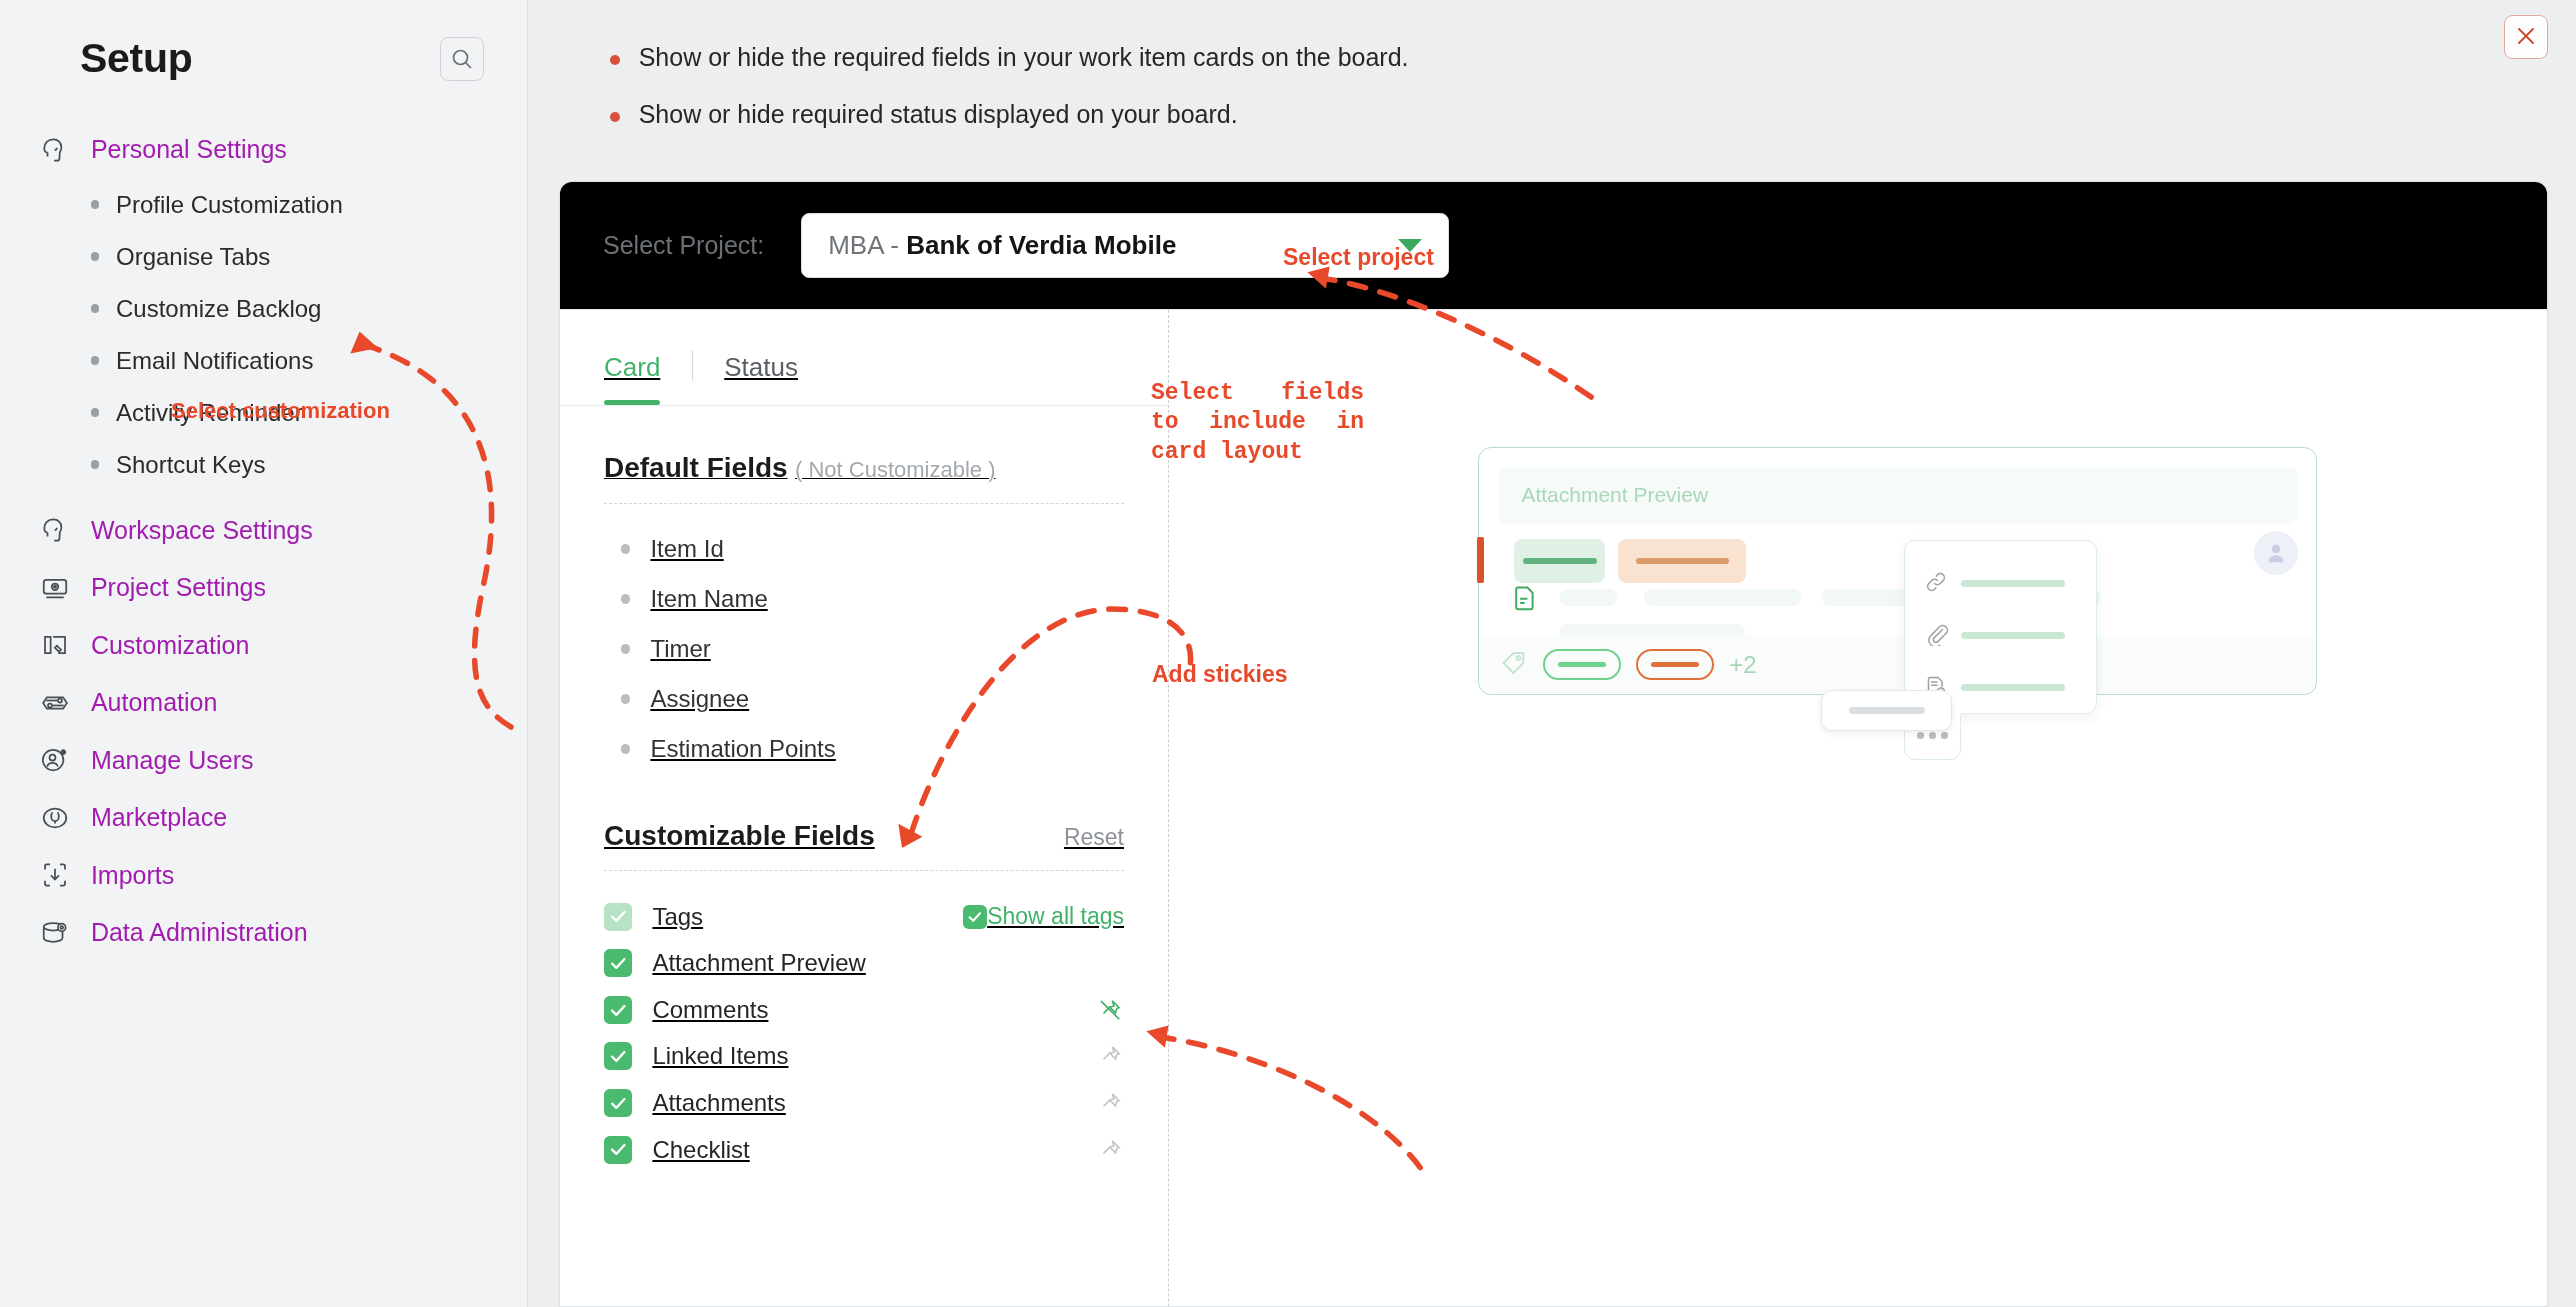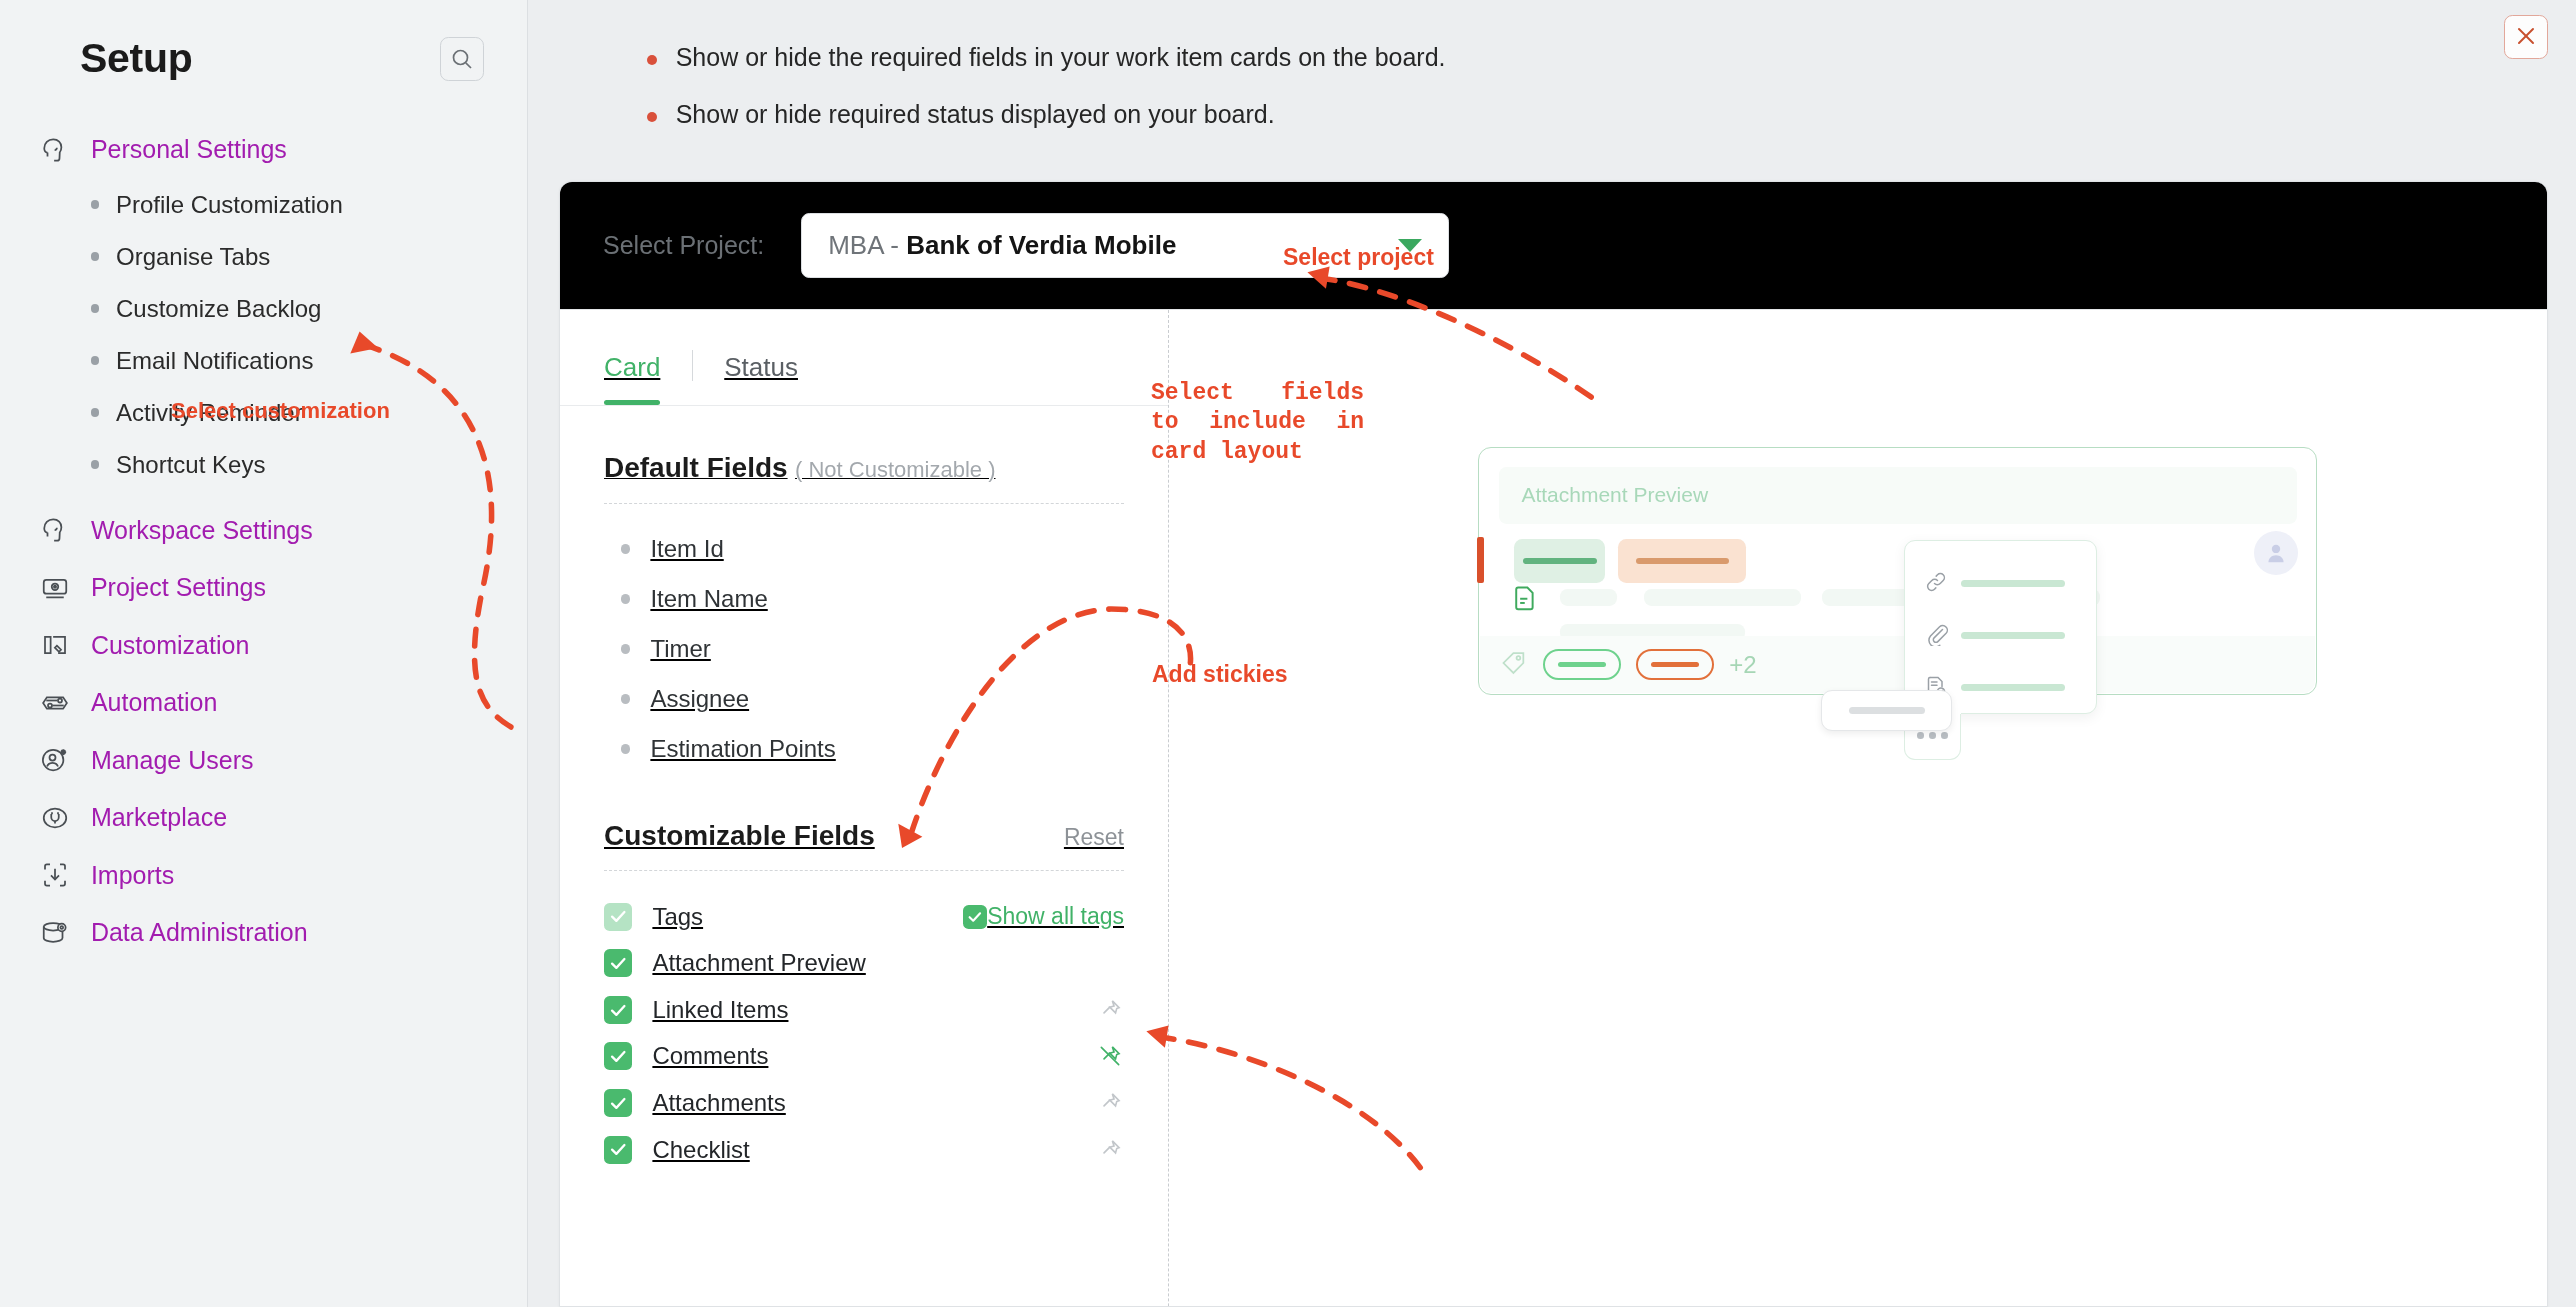--- a/index.html
+++ b/index.html
@@ -55,21 +55,20 @@
   .subitem.active .lbl { color: #41b268; font-weight: bold; }
   .subitem.active .dot { background: #9aa0a6; }
 
   .nav-spacer { height: 11px; }
 
   
   .main {
     position: absolute; left: 529px; top: 0;
     width: 2047px; height: 1307px;
     background: #eceef0;
-    padding-left: 37px;
   }
 
   .bullets { padding: 43px 0 0 81px; }
   .bullet { display: flex; align-items: flex-start; gap: 18.5px; margin-bottom: 28px; }
   .bullet .bdot {
     width: 10.2px; height: 10.2px; border-radius: 50%; background: #d9503b; margin-top: 12px; flex:0 0 10.2px;
   }
   .bullet .btext { font-size: 25px; color: #262626; }
 
   .close-btn {
@@ -519,44 +518,44 @@
                 </span>
                 <span class="cf-label">Attachment Preview</span>
               </div>
 
               <div class="cf-row">
                 <span class="cbx">
                   <svg width="18.5" height="18.5" viewBox="0 0 24 24" fill="none" stroke="#ffffff" stroke-width="3" stroke-linecap="round" stroke-linejoin="round">
                       <polyline points="4,12.5 9.5,18 20,6.5"></polyline>
                     </svg>
                 </span>
-                <span class="cf-label">Linked Items</span>
-                <span class="cf-right">
-                  <span class="pin-ic">
-                    <svg width="26" height="26" viewBox="0 0 24 24" fill="none" stroke="#c2c6ca" stroke-width="1.5" stroke-linecap="round">
-                      <path d="M14.2 3.6l6.2 6.2-2.2.9-1.1 4-5.3-5.3 3.9-1.1z"></path>
-                      <line x1="11.8" y1="9.4" x2="6.5" y2="14.7"></line>
-                    </svg>
-                  </span>
-                </span>
-              </div>
-
-              <div class="cf-row">
-                <span class="cbx">
-                  <svg width="18.5" height="18.5" viewBox="0 0 24 24" fill="none" stroke="#ffffff" stroke-width="3" stroke-linecap="round" stroke-linejoin="round">
-                      <polyline points="4,12.5 9.5,18 20,6.5"></polyline>
-                    </svg>
-                </span>
                 <span class="cf-label">Comments</span>
                 <span class="cf-right">
                   <span class="pin-ic">
                     <svg width="26" height="26" viewBox="0 0 24 24" fill="none" stroke="#41b268" stroke-width="1.5" stroke-linecap="round">
                       <path d="M14.2 3.6l6.2 6.2-2.2.9-1.1 4-5.3-5.3 3.9-1.1z"></path>
                       <line x1="11.8" y1="9.4" x2="6.5" y2="14.7"></line>
                       <line x1="4" y1="4" x2="20" y2="20"></line>
+                    </svg>
+                  </span>
+                </span>
+              </div>
+
+              <div class="cf-row">
+                <span class="cbx">
+                  <svg width="18.5" height="18.5" viewBox="0 0 24 24" fill="none" stroke="#ffffff" stroke-width="3" stroke-linecap="round" stroke-linejoin="round">
+                      <polyline points="4,12.5 9.5,18 20,6.5"></polyline>
+                    </svg>
+                </span>
+                <span class="cf-label">Linked Items</span>
+                <span class="cf-right">
+                  <span class="pin-ic">
+                    <svg width="26" height="26" viewBox="0 0 24 24" fill="none" stroke="#c2c6ca" stroke-width="1.5" stroke-linecap="round">
+                      <path d="M14.2 3.6l6.2 6.2-2.2.9-1.1 4-5.3-5.3 3.9-1.1z"></path>
+                      <line x1="11.8" y1="9.4" x2="6.5" y2="14.7"></line>
                     </svg>
                   </span>
                 </span>
               </div>
 
               <div class="cf-row">
                 <span class="cbx">
                   <svg width="18.5" height="18.5" viewBox="0 0 24 24" fill="none" stroke="#ffffff" stroke-width="3" stroke-linecap="round" stroke-linejoin="round">
                       <polyline points="4,12.5 9.5,18 20,6.5"></polyline>
                     </svg>

